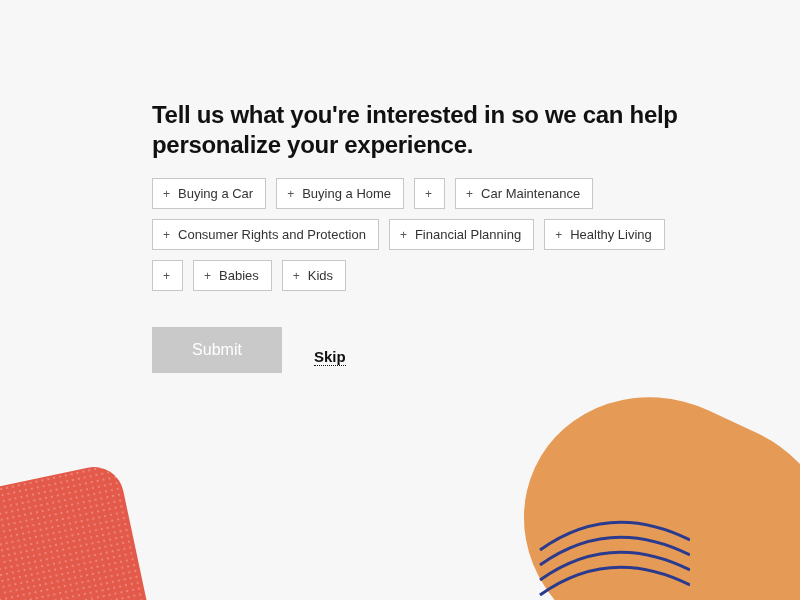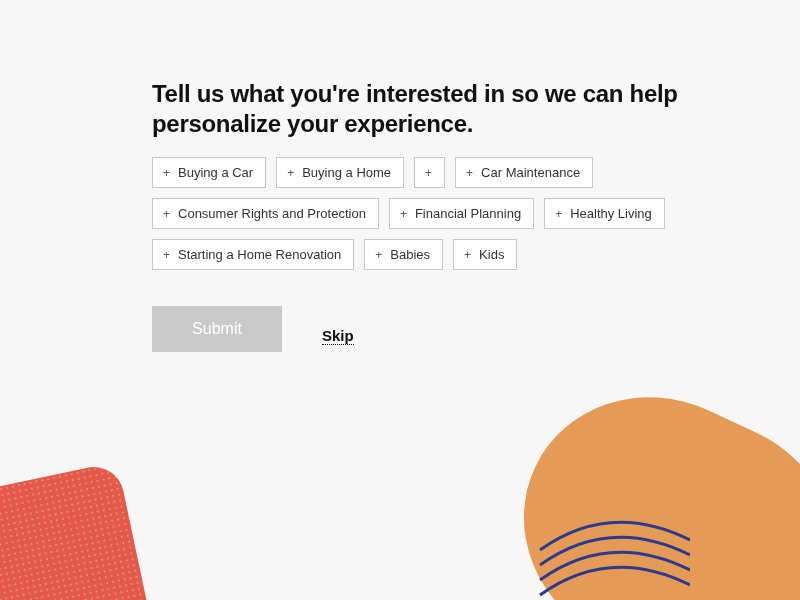--- a/index.html
+++ b/index.html
@@ -6,21 +6,21 @@
   body {
     width: 800px;
     height: 600px;
     background: #f7f7f8;
     font-family: -apple-system, BlinkMacSystemFont, "Segoe UI", Helvetica, Arial, sans-serif;
     position: relative;
     overflow: hidden;
   }
   .container {
     position: relative;
-    padding: 79px 0 0 152px;
+    padding: 100px 0 0 152px;
     width: 680px;
   }
   h1 {
     font-size: 24px;
     font-weight: 800;
     color: #111;
     line-height: 1.25;
     letter-spacing: -0.3px;
     margin-bottom: 18px;
   }
@@ -48,21 +48,21 @@
     cursor: pointer;
   }
   .chip .plus {
     font-size: 12px;
     color: #555;
     line-height: 1;
   }
   .actions {
     display: flex;
     align-items: center;
-    gap: 40px;
+    gap: 32px;
   }
   .submit-btn {
     border: none;
     background: #c9c9c9;
     color: #fff;
     font-size: 16px;
     padding: 14px 36px;
     cursor: pointer;
     min-width: 130px;
   }
@@ -163,21 +163,20 @@
     <button class="chip">
       <span class="plus">+</span>
       <span>Financial Planning</span>
     </button>
     <button class="chip">
       <span class="plus">+</span>
       <span>Healthy Living</span>
     </button>
     <button class="chip">
       <span class="plus">+</span>
-      <span>Starting a Home Renovation</span>
     </button>
     <button class="chip">
       <span class="plus">+</span>
       <span>Babies</span>
     </button>
     <button class="chip">
       <span class="plus">+</span>
       <span>Kids</span>
     </button>
   </div>

